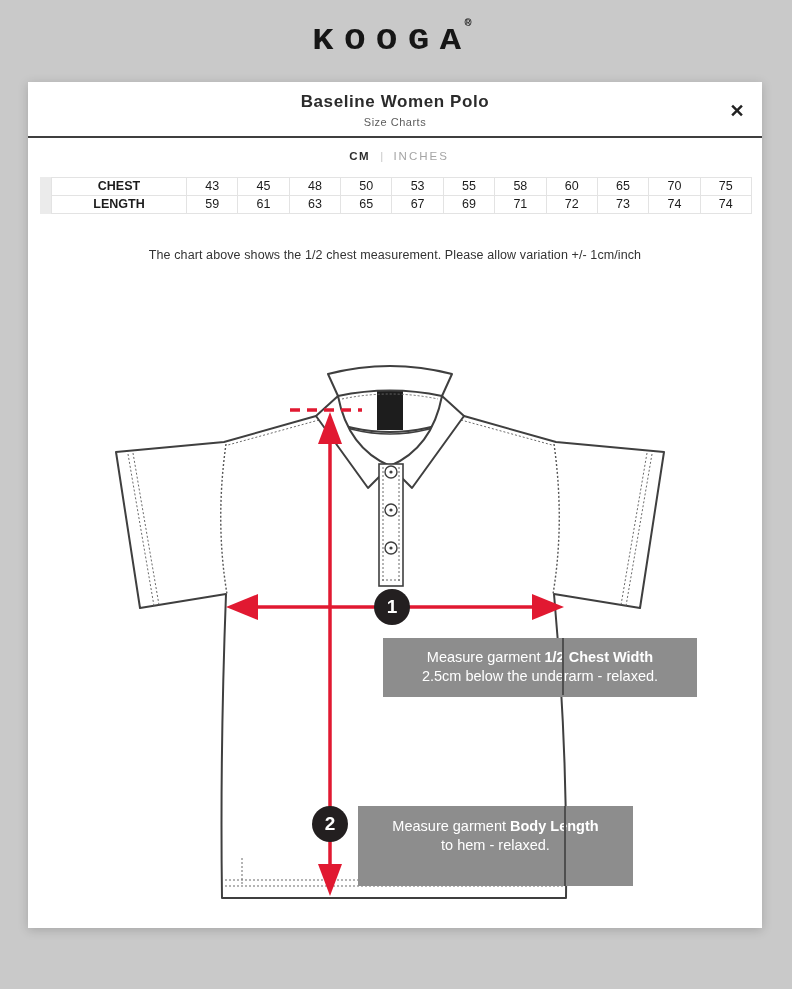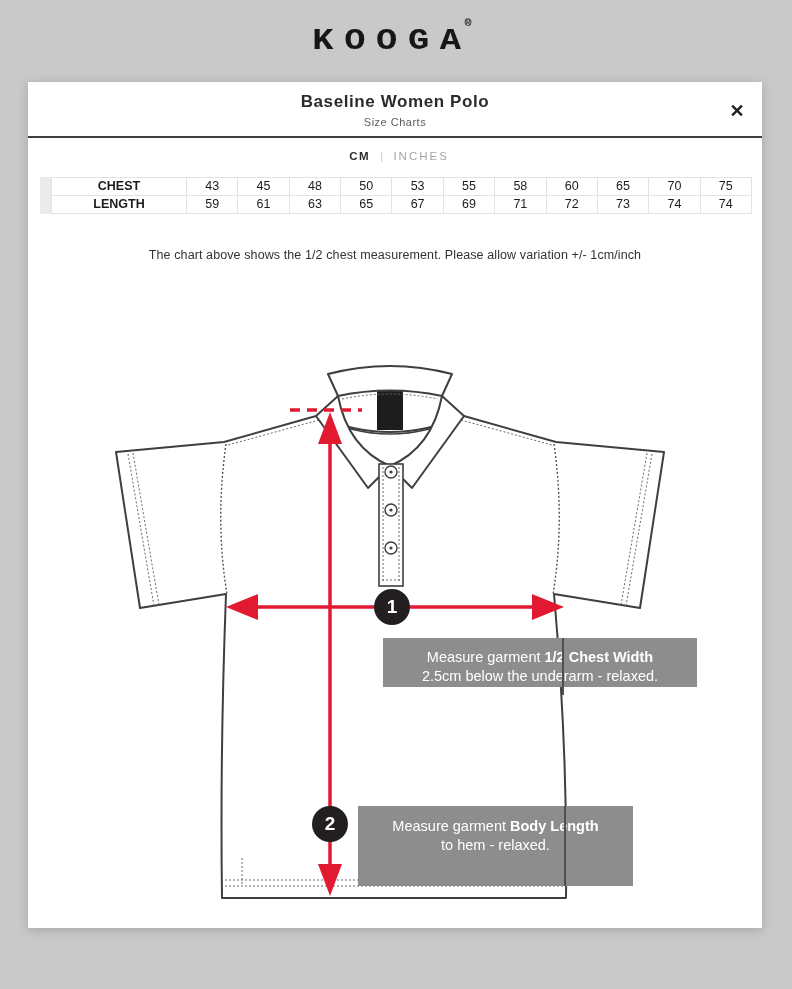--- a/index.html
+++ b/index.html
@@ -33,21 +33,21 @@
   .size-table tr.size-row td { font-weight:700; }
 
   .note { position:absolute; left:0; top:166px; width:100%; text-align:center; font-size:12.5px; color:#333; letter-spacing:0.1px; }
 
   
   .diagram { position:absolute; left:48px; top:270px; width:640px; height:580px; }
   .diagram svg { position:absolute; left:0; top:0; }
 
   .gbox { position:absolute; background:#8d8d8d; color:#ffffff; text-align:center; font-size:14.5px; line-height:19px; }
   .gbox b { font-weight:700; }
-  .box1 { left:307px; top:286px; width:314px; height:49px; padding-top:10px; }
+  .box1 { left:307px; top:286px; width:314px; height:59px; padding-top:10px; }
   .box2 { left:282px; top:454px; width:275px; height:80px; padding-top:11px; }
   .seam { position:absolute; width:2px; background:#4f4f4f; }
   .seam1 { left:486px; top:286px; height:57px; }
   .seam2 { left:488px; top:454px; height:80px; }
 
   .marker { position:absolute; width:36px; height:36px; border-radius:50%; background:#231f20; color:#fff; font-size:19px; font-weight:700; display:flex; align-items:center; justify-content:center; }
   .marker1 { left:298px; top:237px; }
   .marker2 { left:236px; top:454px; }
 </style>
 </head>

